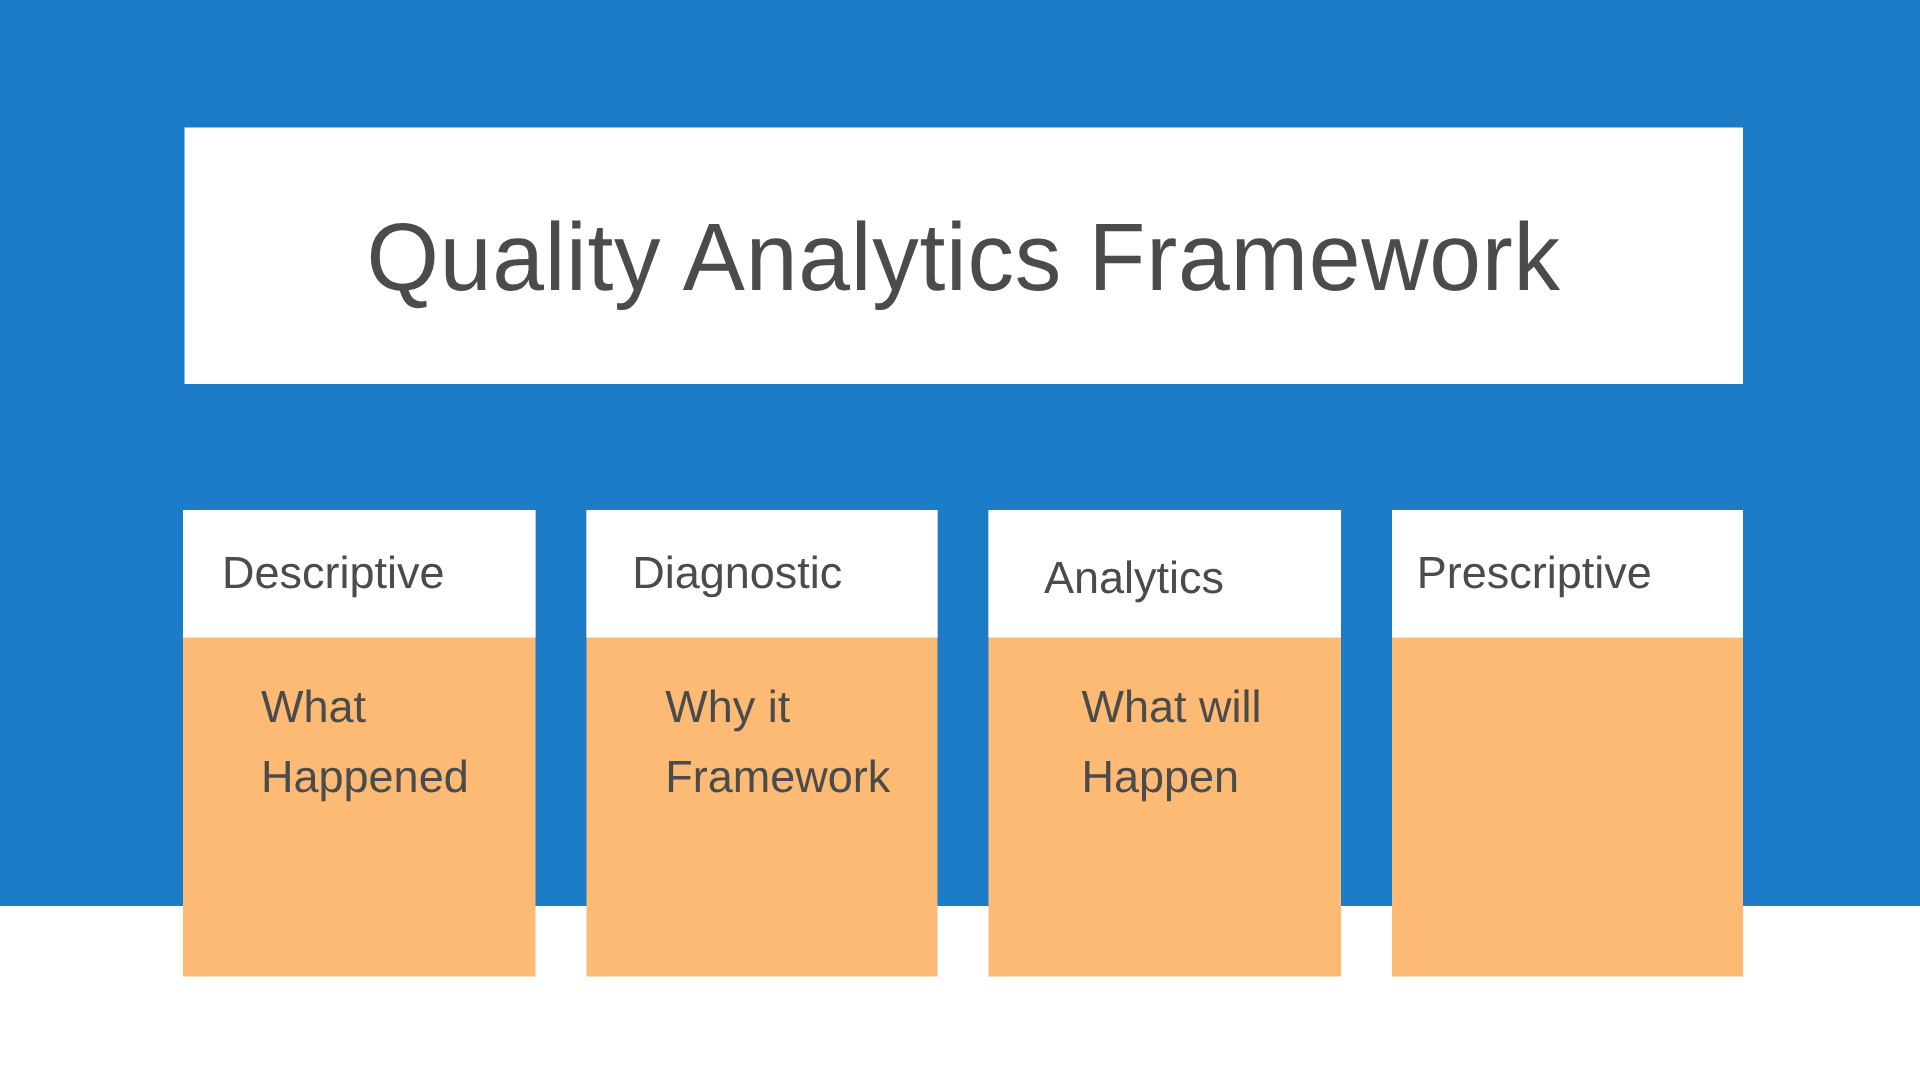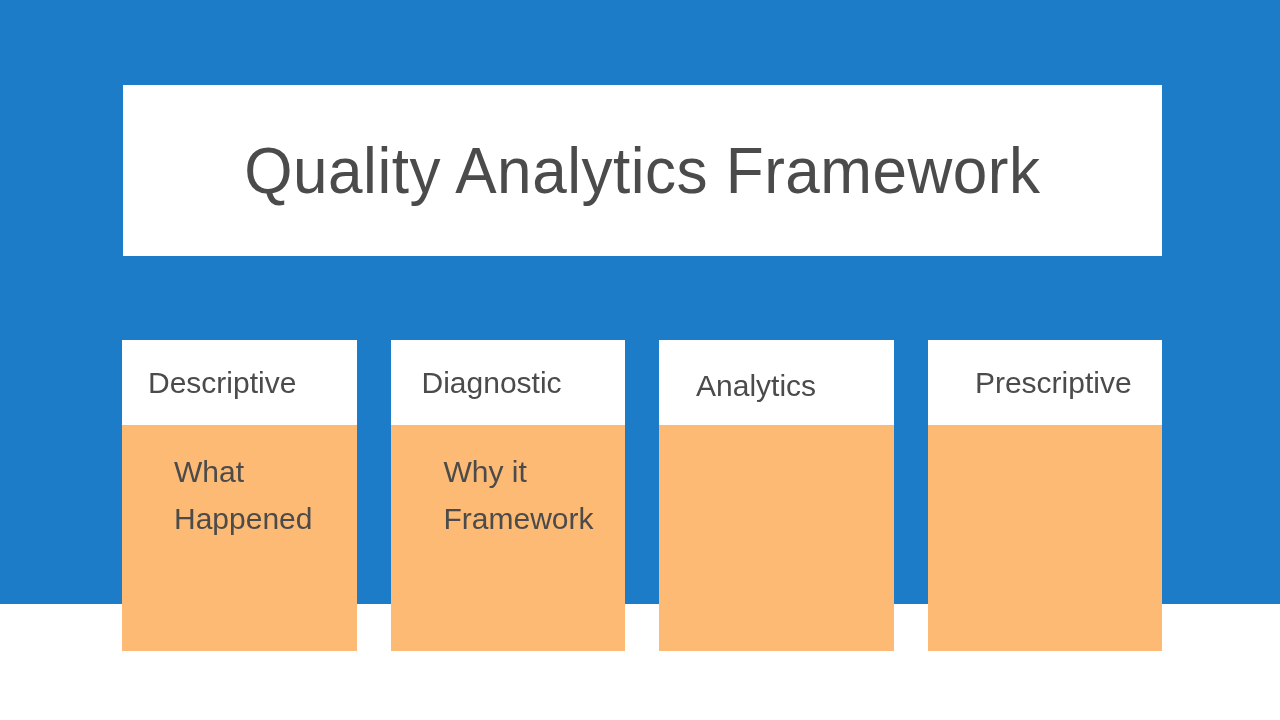--- a/index.html
+++ b/index.html
@@ -82,21 +82,21 @@
     line-height: 1.55;
     white-space: pre-line;
   }
   
   .card-1 .card-header { padding-left: 26px; }
   .card-1 .card-body   { padding: 24px 0 0 26px; }
   .card-2 .card-header { padding-left: 31px; }
   .card-2 .card-body   { padding: 24px 0 0 27px; }
   .card-3 .card-header { padding-left: 37px; padding-top: 6px; }
   .card-3 .card-body   { padding: 24px 0 0 36px; }
-  .card-4 .card-header { padding-left: 17px; justify-content: center; }
+  .card-4 .card-header { padding-left: 17px; }
   .card-4 .card-body   { padding: 31px 0 0 20px; }
 </style>
 </head>
 <body>
 
 <div id="slide">
 
   <div id="title-box">
     <div id="title-text">Quality Analytics Framework</div>
   </div>
@@ -120,20 +120,24 @@
       <div class="card-body">
         <span class="card-desc">Why it
 Framework</span>
       </div>
     </div>
 
     <div class="card card-3">
       <div class="card-header">
         <span class="card-title">Analytics</span>
       </div>
+      <div class="card-body">
+        <span class="card-desc">What will
+Happen</span>
+      </div>
     </div>
 
     <div class="card card-4">
       <div class="card-header">
         <span class="card-title">Prescriptive</span>
       </div>
     </div>
 
   </div>
 </div>

